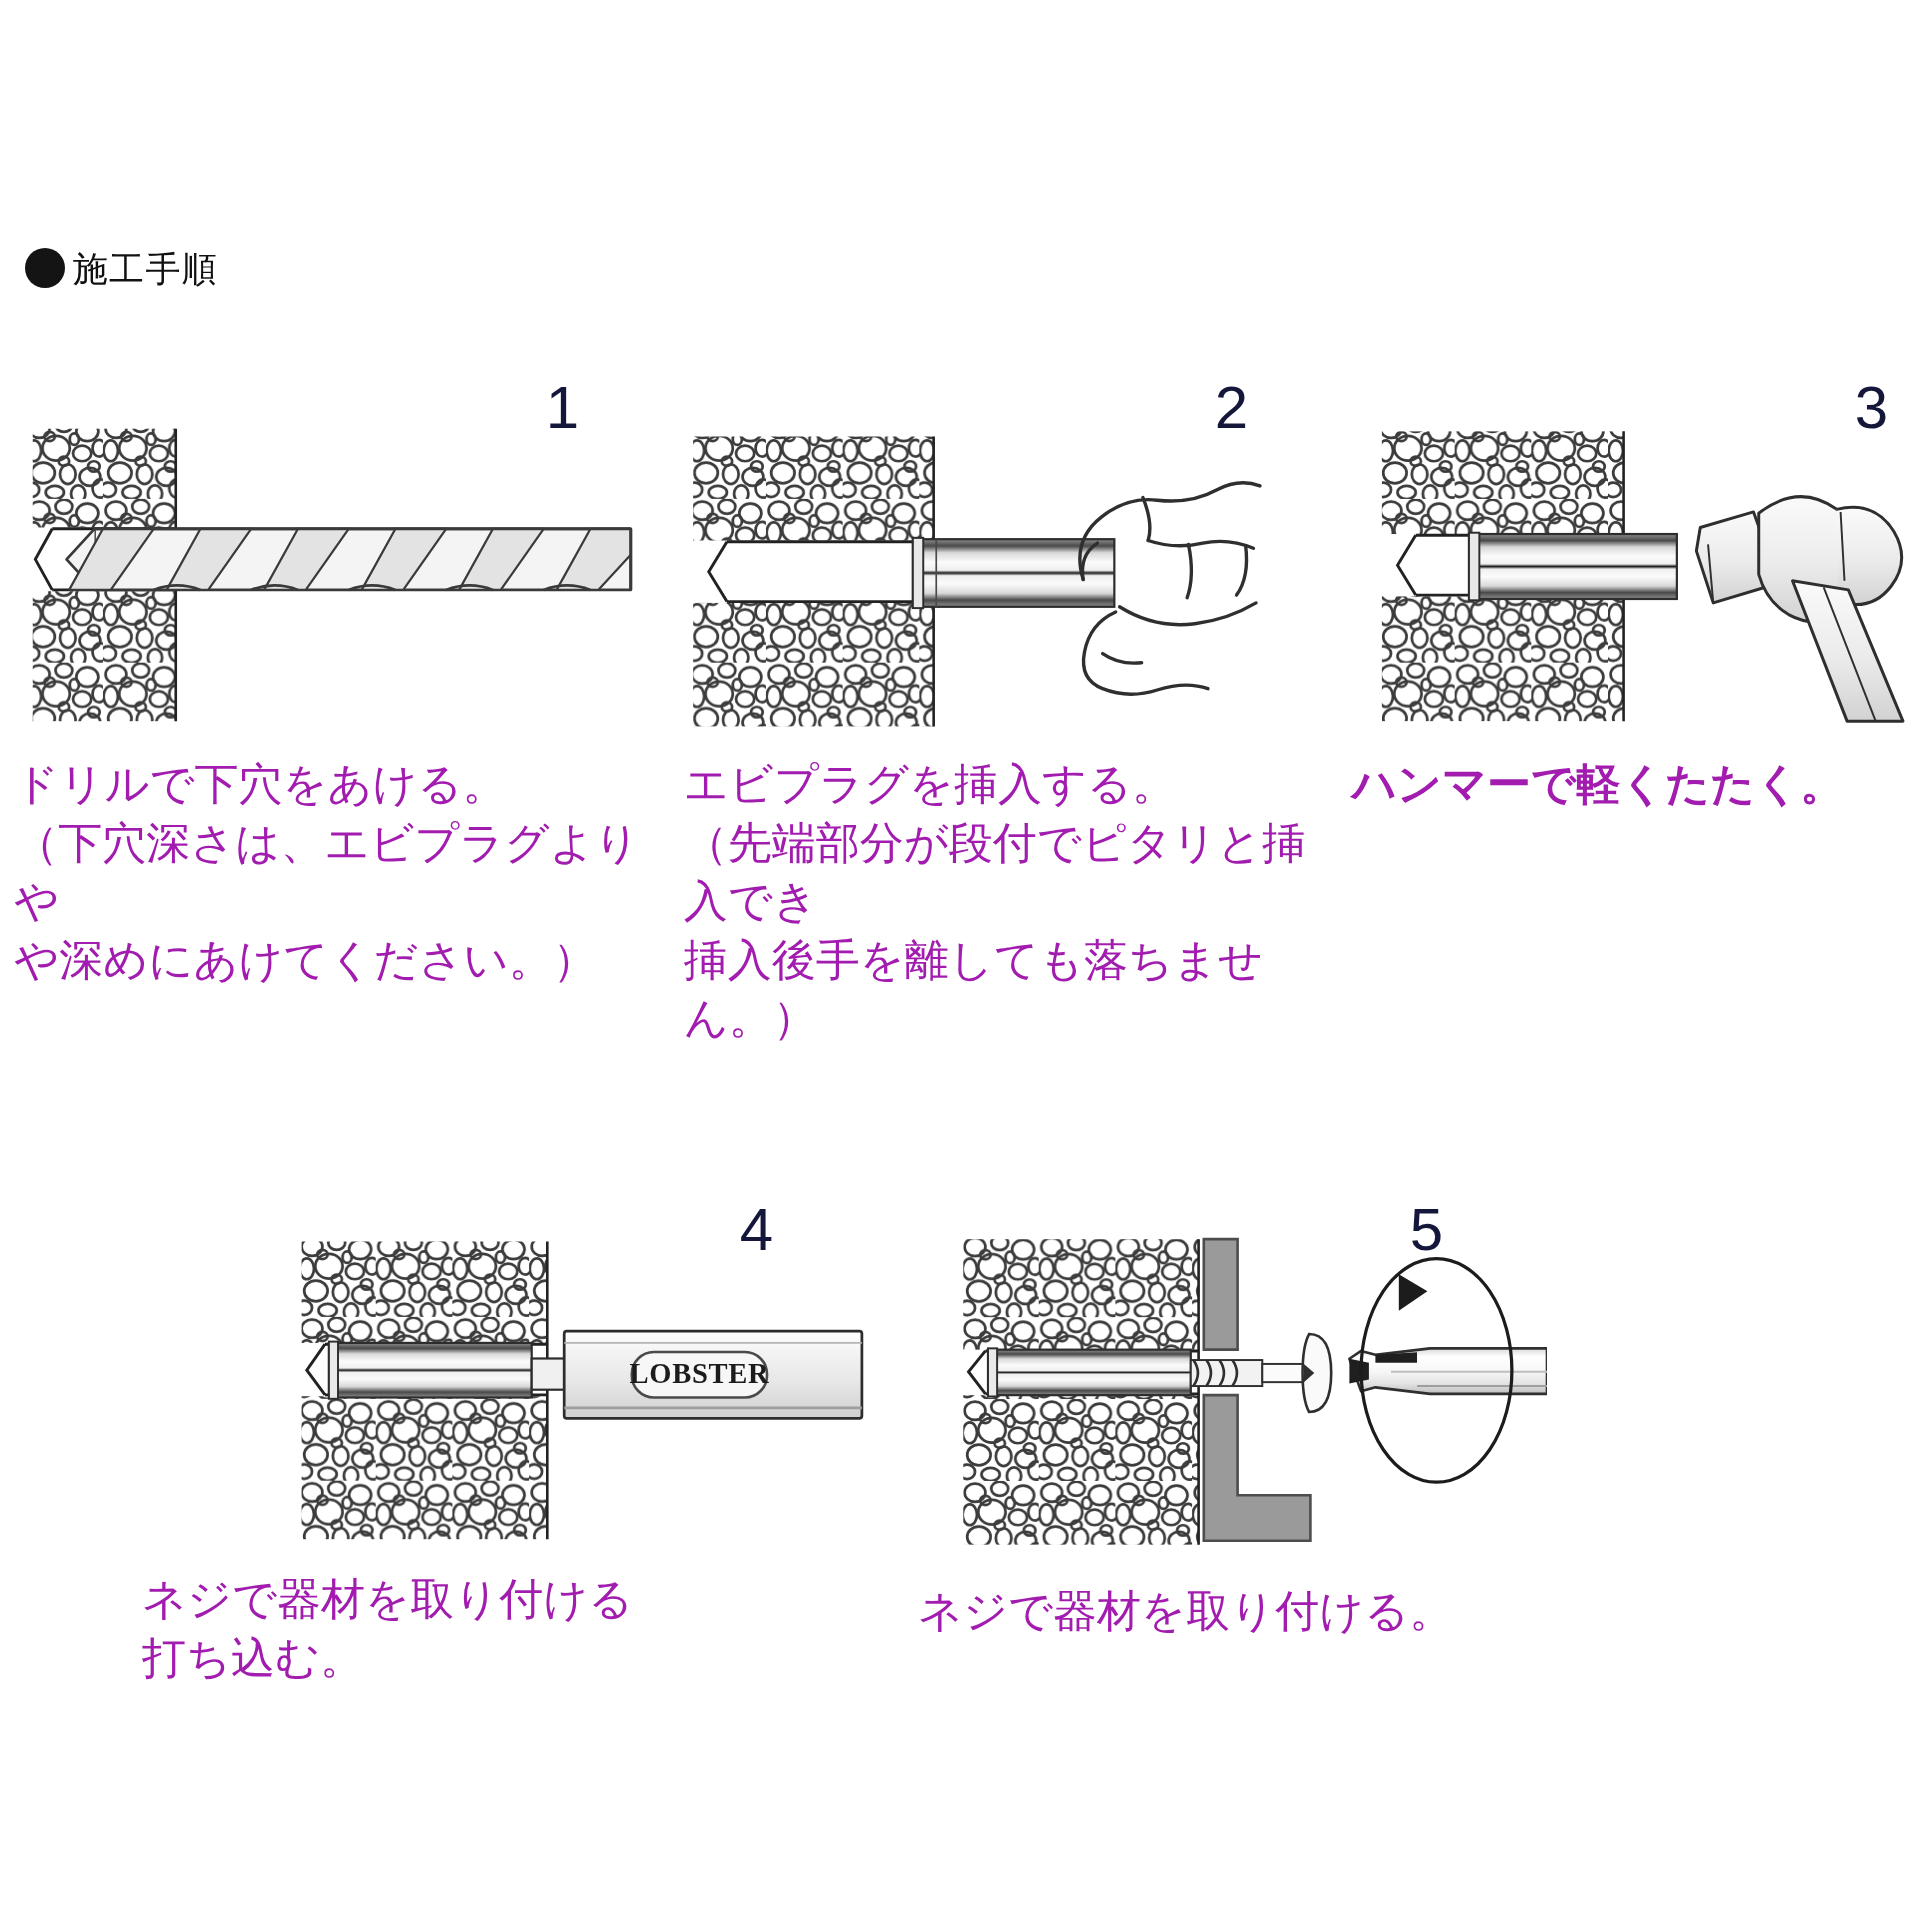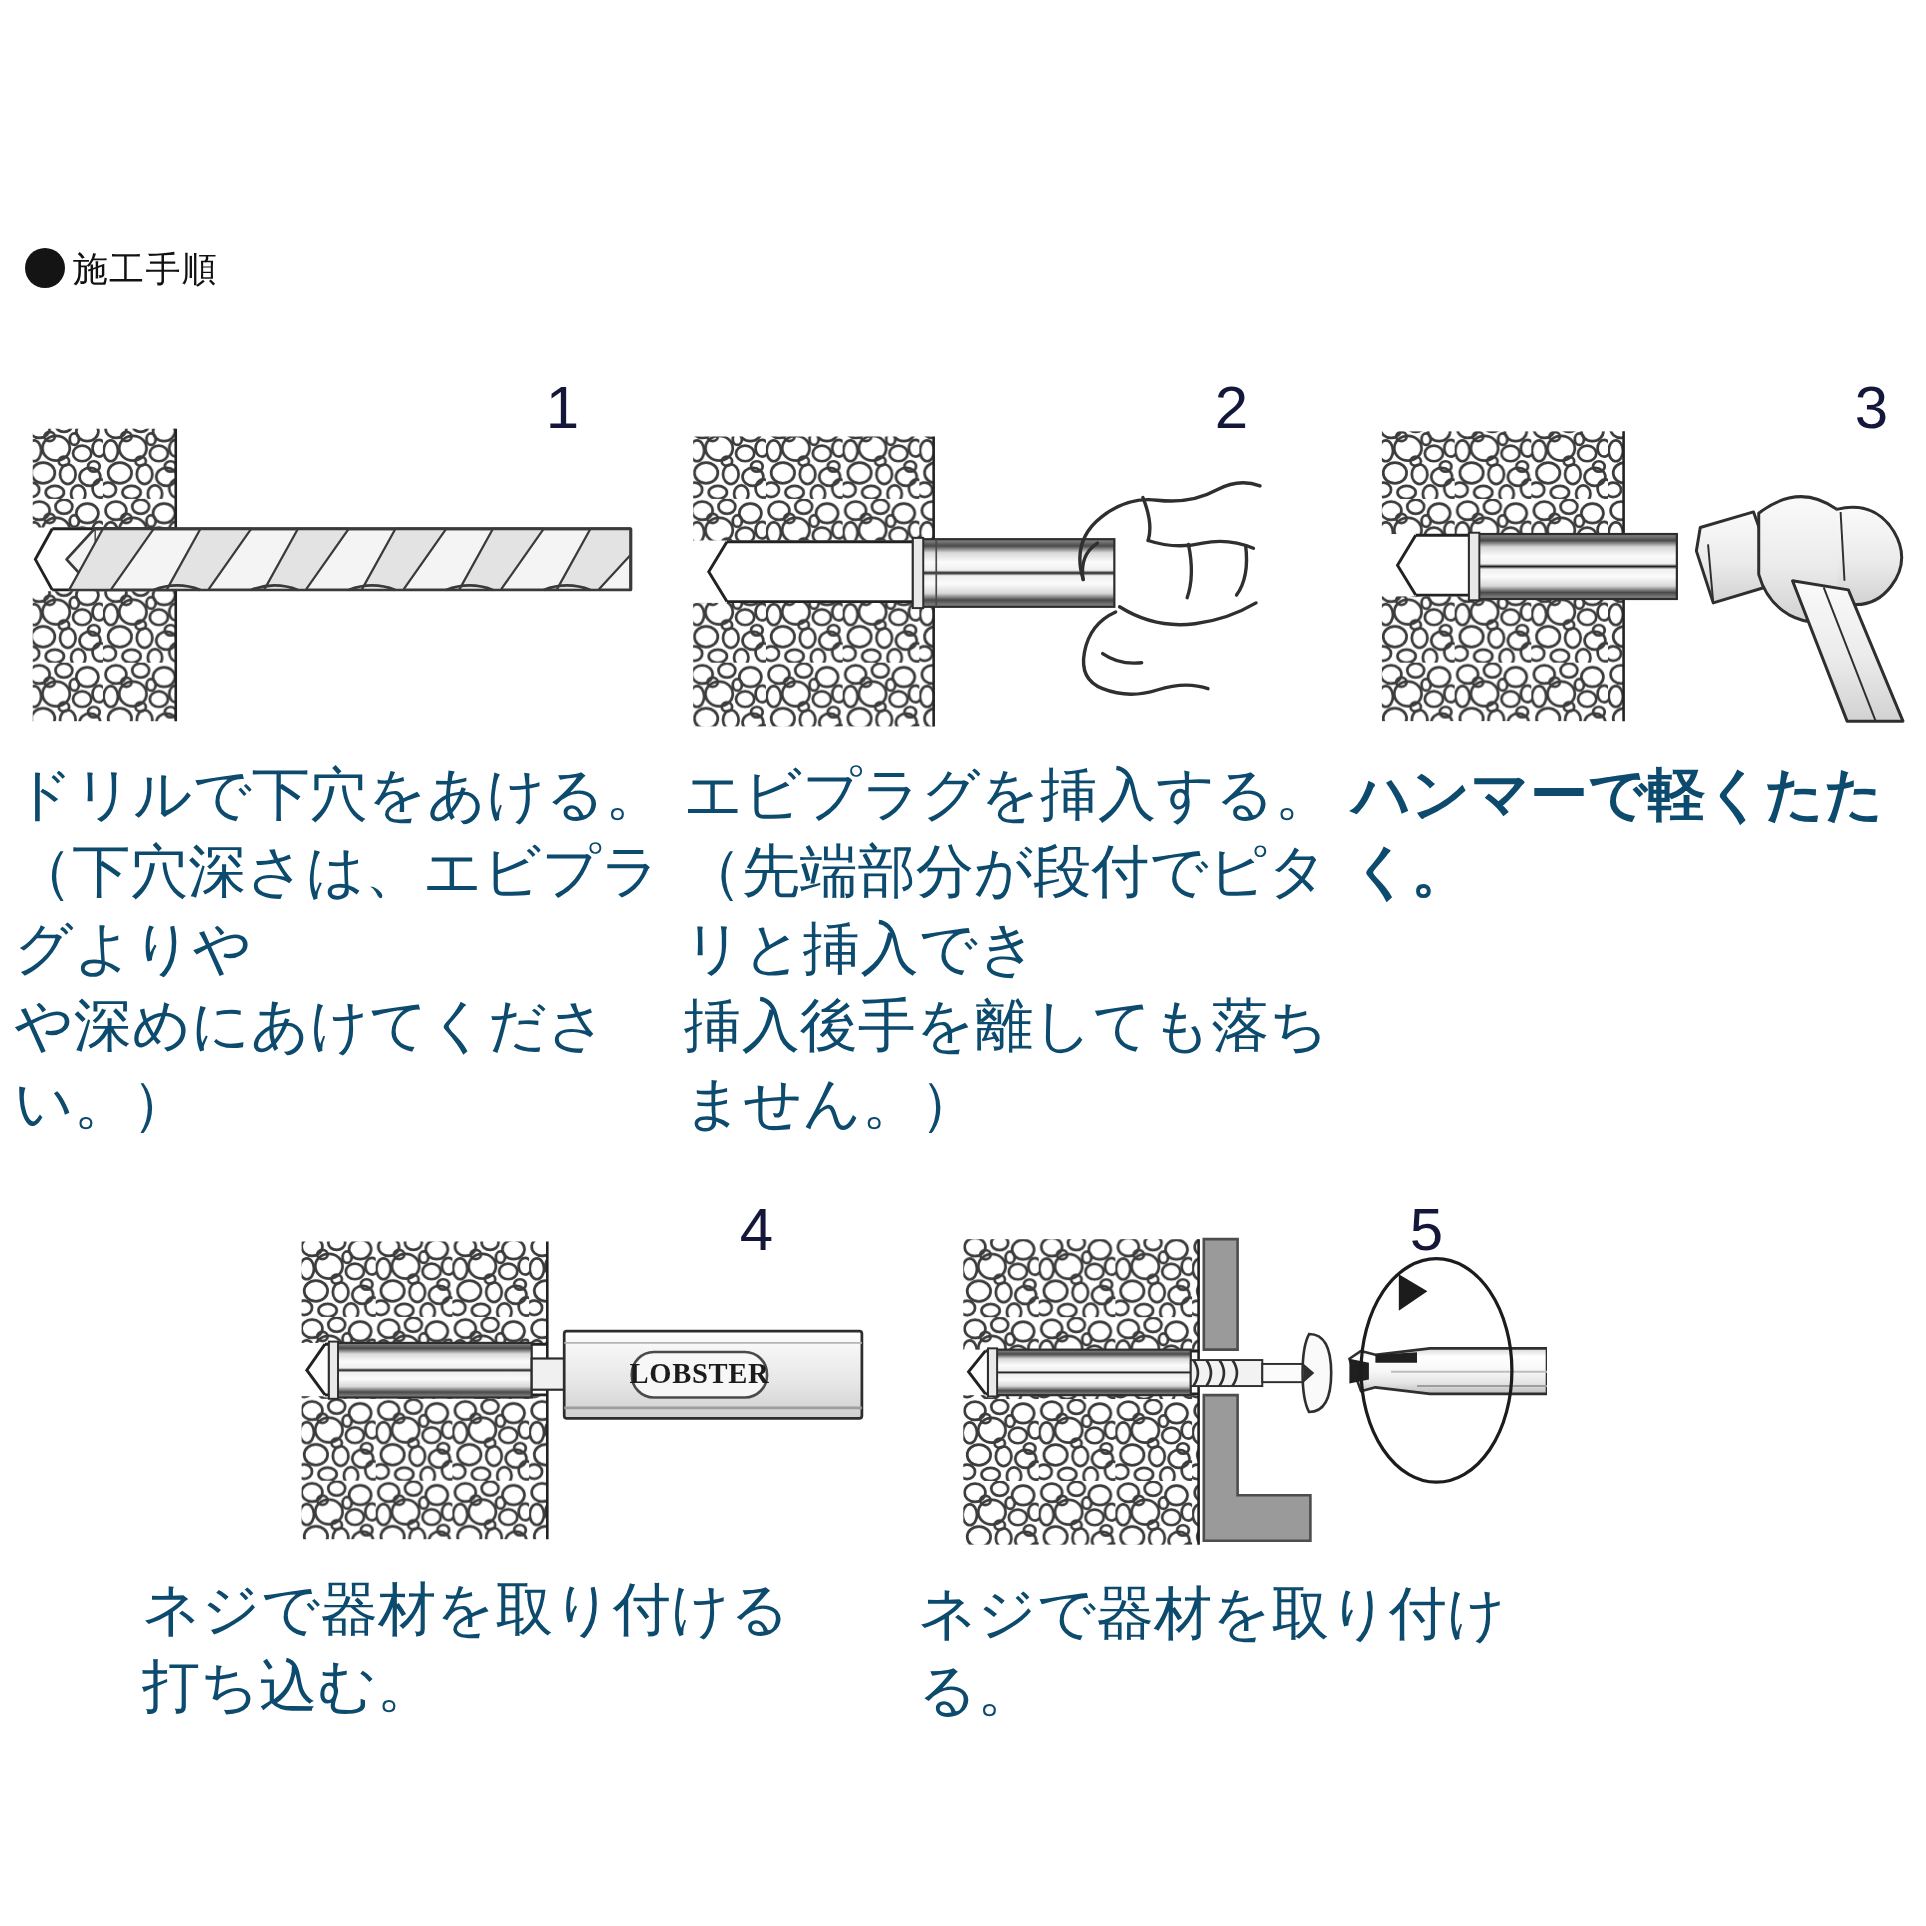--- a/index.html
+++ b/index.html
@@ -54,24 +54,24 @@
     color: #15173a;
     font-family: "Liberation Sans", "DejaVu Sans", sans-serif;
     font-weight: 400;
   }
   .fig {
     position: absolute;
     display: block;
   }
   .caption {
     position: absolute;
-    font-size: 58px;
+    font-size: 44px;
     line-height: 1.33;
     letter-spacing: 0px;
-    color: #0c4a6e;
+    color: #a21caf;
     white-space: pre-line;
   }
 
   
   #step1 { left: 26px;   top: 384px; width: 644px; }
   #step2 { left: 689px; top: 384px; width: 657px; }
   #step3 { left: 1378px; top: 384px; width: 549px; }
   
   #step4 { left: 299px;  top: 1206px; width: 585px; }
   #step5 { left: 962px; top: 1206px; width: 585px; }
@@ -85,21 +85,21 @@
   #step1 .fig { left: 0; top: 32.5px; }
   #step2 .fig { left: 0; top: 32.5px; }
   #step3 .fig { left: 0; top: 32.5px; }
   #step4 .fig { left: 0; top: 29px; }
   #step5 .fig { left: 0; top: 29px; }
 
   #step1 .caption { left: -11.7px; top: 371px; }
   #step2 .caption { left: -5.2px;  top: 371px; }
   #step3 .caption { left: -26px; top: 371px; font-weight: bold; }
   #step4 .caption { left: -157px; top: 364px; }
-  #step5 .caption { left: -44px;  top: 368px; }
+  #step5 .caption { left: -44px;  top: 376px; }
 </style>
 </head>
 <body>
 
 <div class="page">
 
   <div class="section-title">
     <span class="bullet-dot"></span>
     <span>施工手順</span>
   </div>

